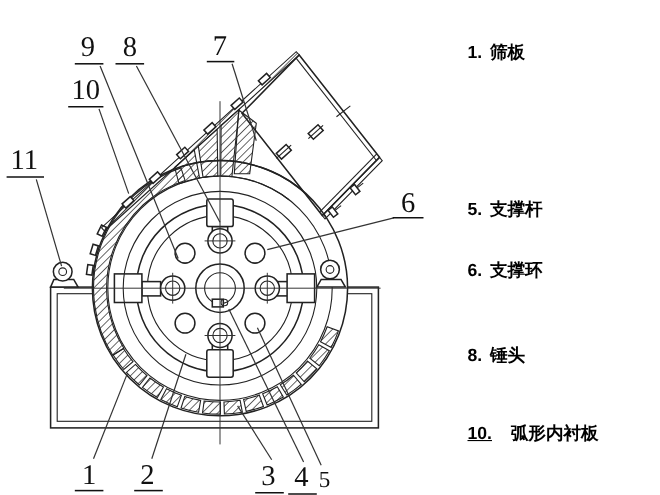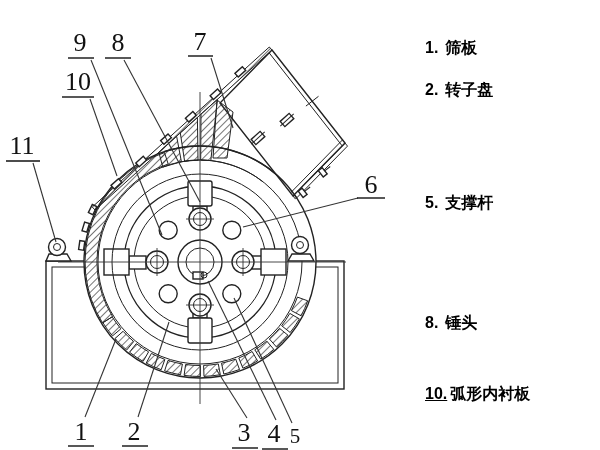--- a/index.html
+++ b/index.html
@@ -12,21 +12,21 @@
   .hatched{fill:url(#hatch);stroke:#222;stroke-width:1;}
   .center{stroke:#333;stroke-width:0.9;fill:none;}
   .leader{stroke:#333;stroke-width:1.1;fill:none;}
   .callout{font-family:"Liberation Serif",serif;font-size:26px;fill:#111;}
   .callout.small{font-size:21px;}
   .under{stroke:#111;stroke-width:1.4;}
   #legend{position:absolute;left:425px;top:0;width:172px;height:438px;}
   .legend-item{position:absolute;left:0;white-space:nowrap;font-weight:bold;
                font-size:16px;color:#000;}
   .legend-item .num{margin-right:7px;}
-  .legend-item.tight .num{margin-right:3px;text-decoration:underline;}
+  .legend-item.tight .num{margin-right:17px;text-decoration:underline;}
 </style>
 </head>
 <body>
 
 <div id="stage">
 
 <svg id="diagram" width="425" height="450" viewBox="0 0 425 450" xmlns="http://www.w3.org/2000/svg">
   <defs>
     <pattern id="hatch" width="5" height="5" patternUnits="userSpaceOnUse" patternTransform="rotate(45)">
       <line x1="0" y1="0" x2="0" y2="5" stroke="#2b2b2b" stroke-width="1.3"></line>
@@ -205,19 +205,19 @@
     <line class="under" x1="68" y1="58" x2="94" y2="58"></line>
     <text class="callout" x="78" y="90" text-anchor="middle">10</text>
     <line class="under" x1="62" y1="97" x2="94" y2="97"></line>
     <text class="callout" x="22" y="154" text-anchor="middle">11</text>
     <line class="under" x1="6" y1="161" x2="40" y2="161"></line>
   </g>
 </svg>
 
 <div id="legend">
   <div class="legend-item" style="top:38px"><span class="num">1.</span><span>筛板</span></div>
-  <div class="legend-item" style="top:80px"><span class="num">2.</span><span>转子盘</span></div>
-  <div class="legend-item" style="top:193px"><span class="num">5.</span><span>支撑杆</span></div>
+  <div class="legend-item" style="top:180px"><span class="num">5.</span><span>支撑杆</span></div>
+  <div class="legend-item" style="top:236px"><span class="num">6.</span><span>支撑环</span></div>
   <div class="legend-item" style="top:313px"><span class="num">8.</span><span>锤头</span></div>
   <div class="legend-item tight" style="top:384px"><span class="num">10.</span><span>弧形内衬板</span></div>
 </div>
 
 </div>
 
 </body></html>

